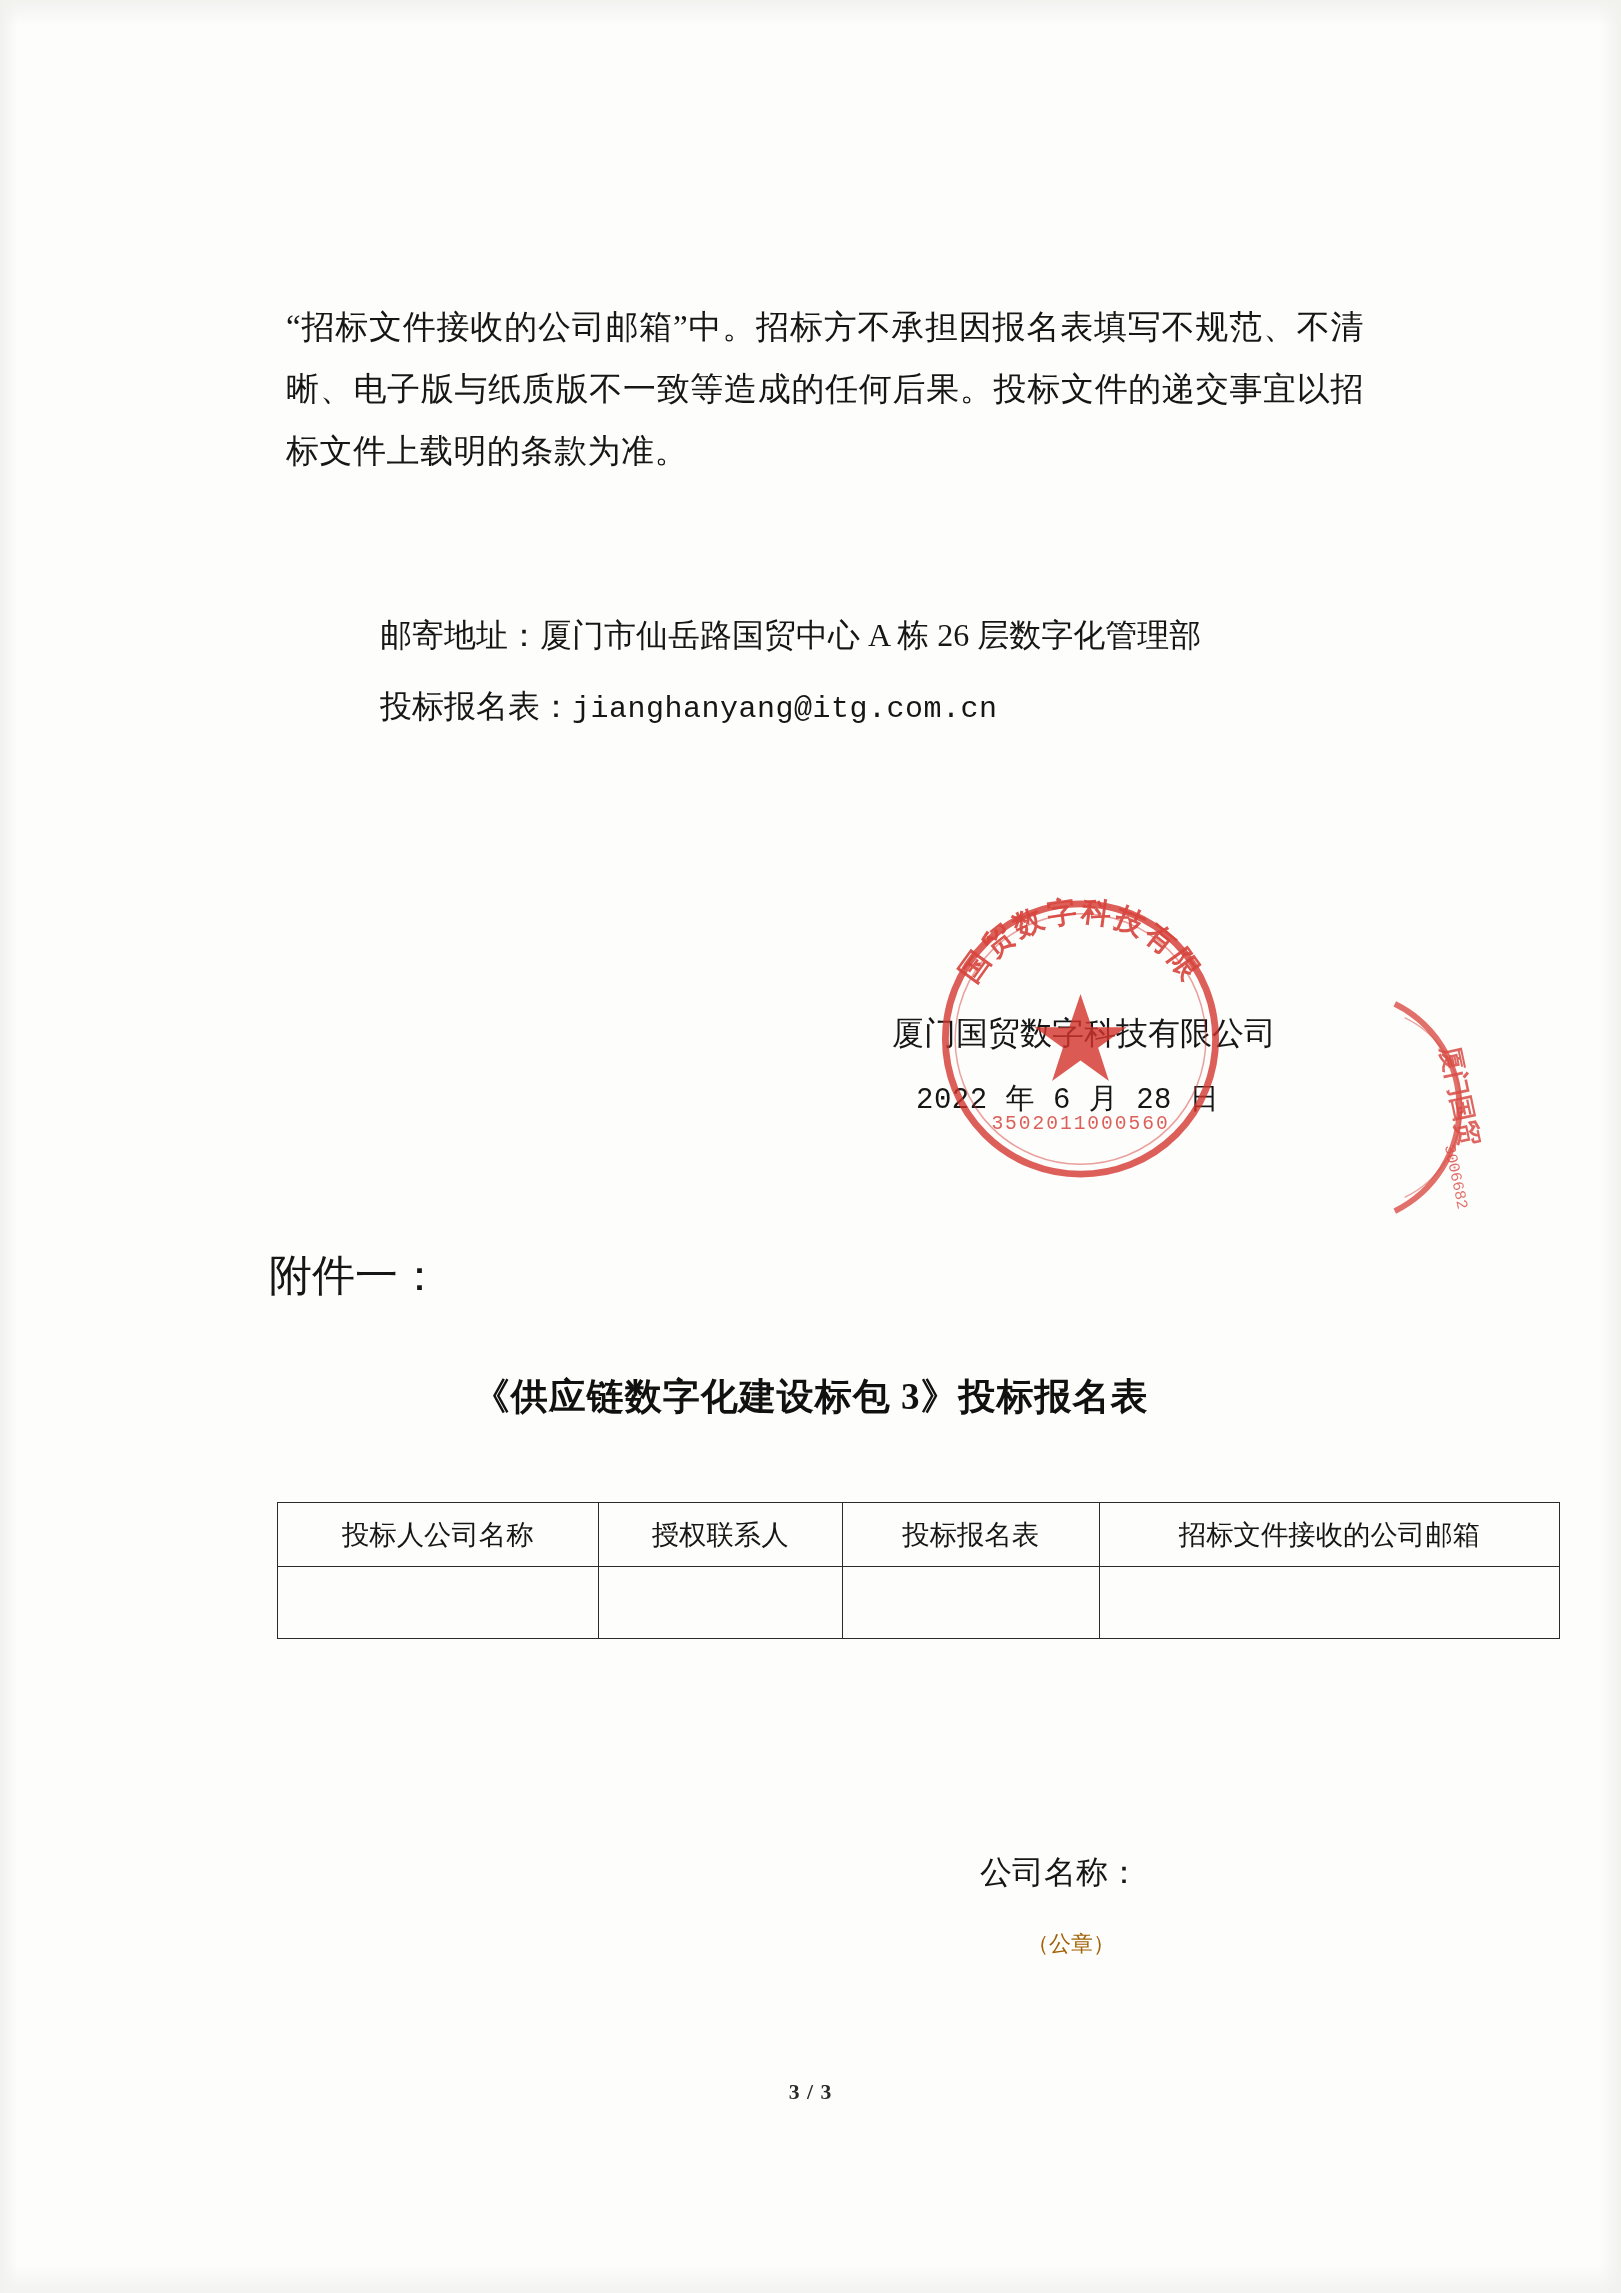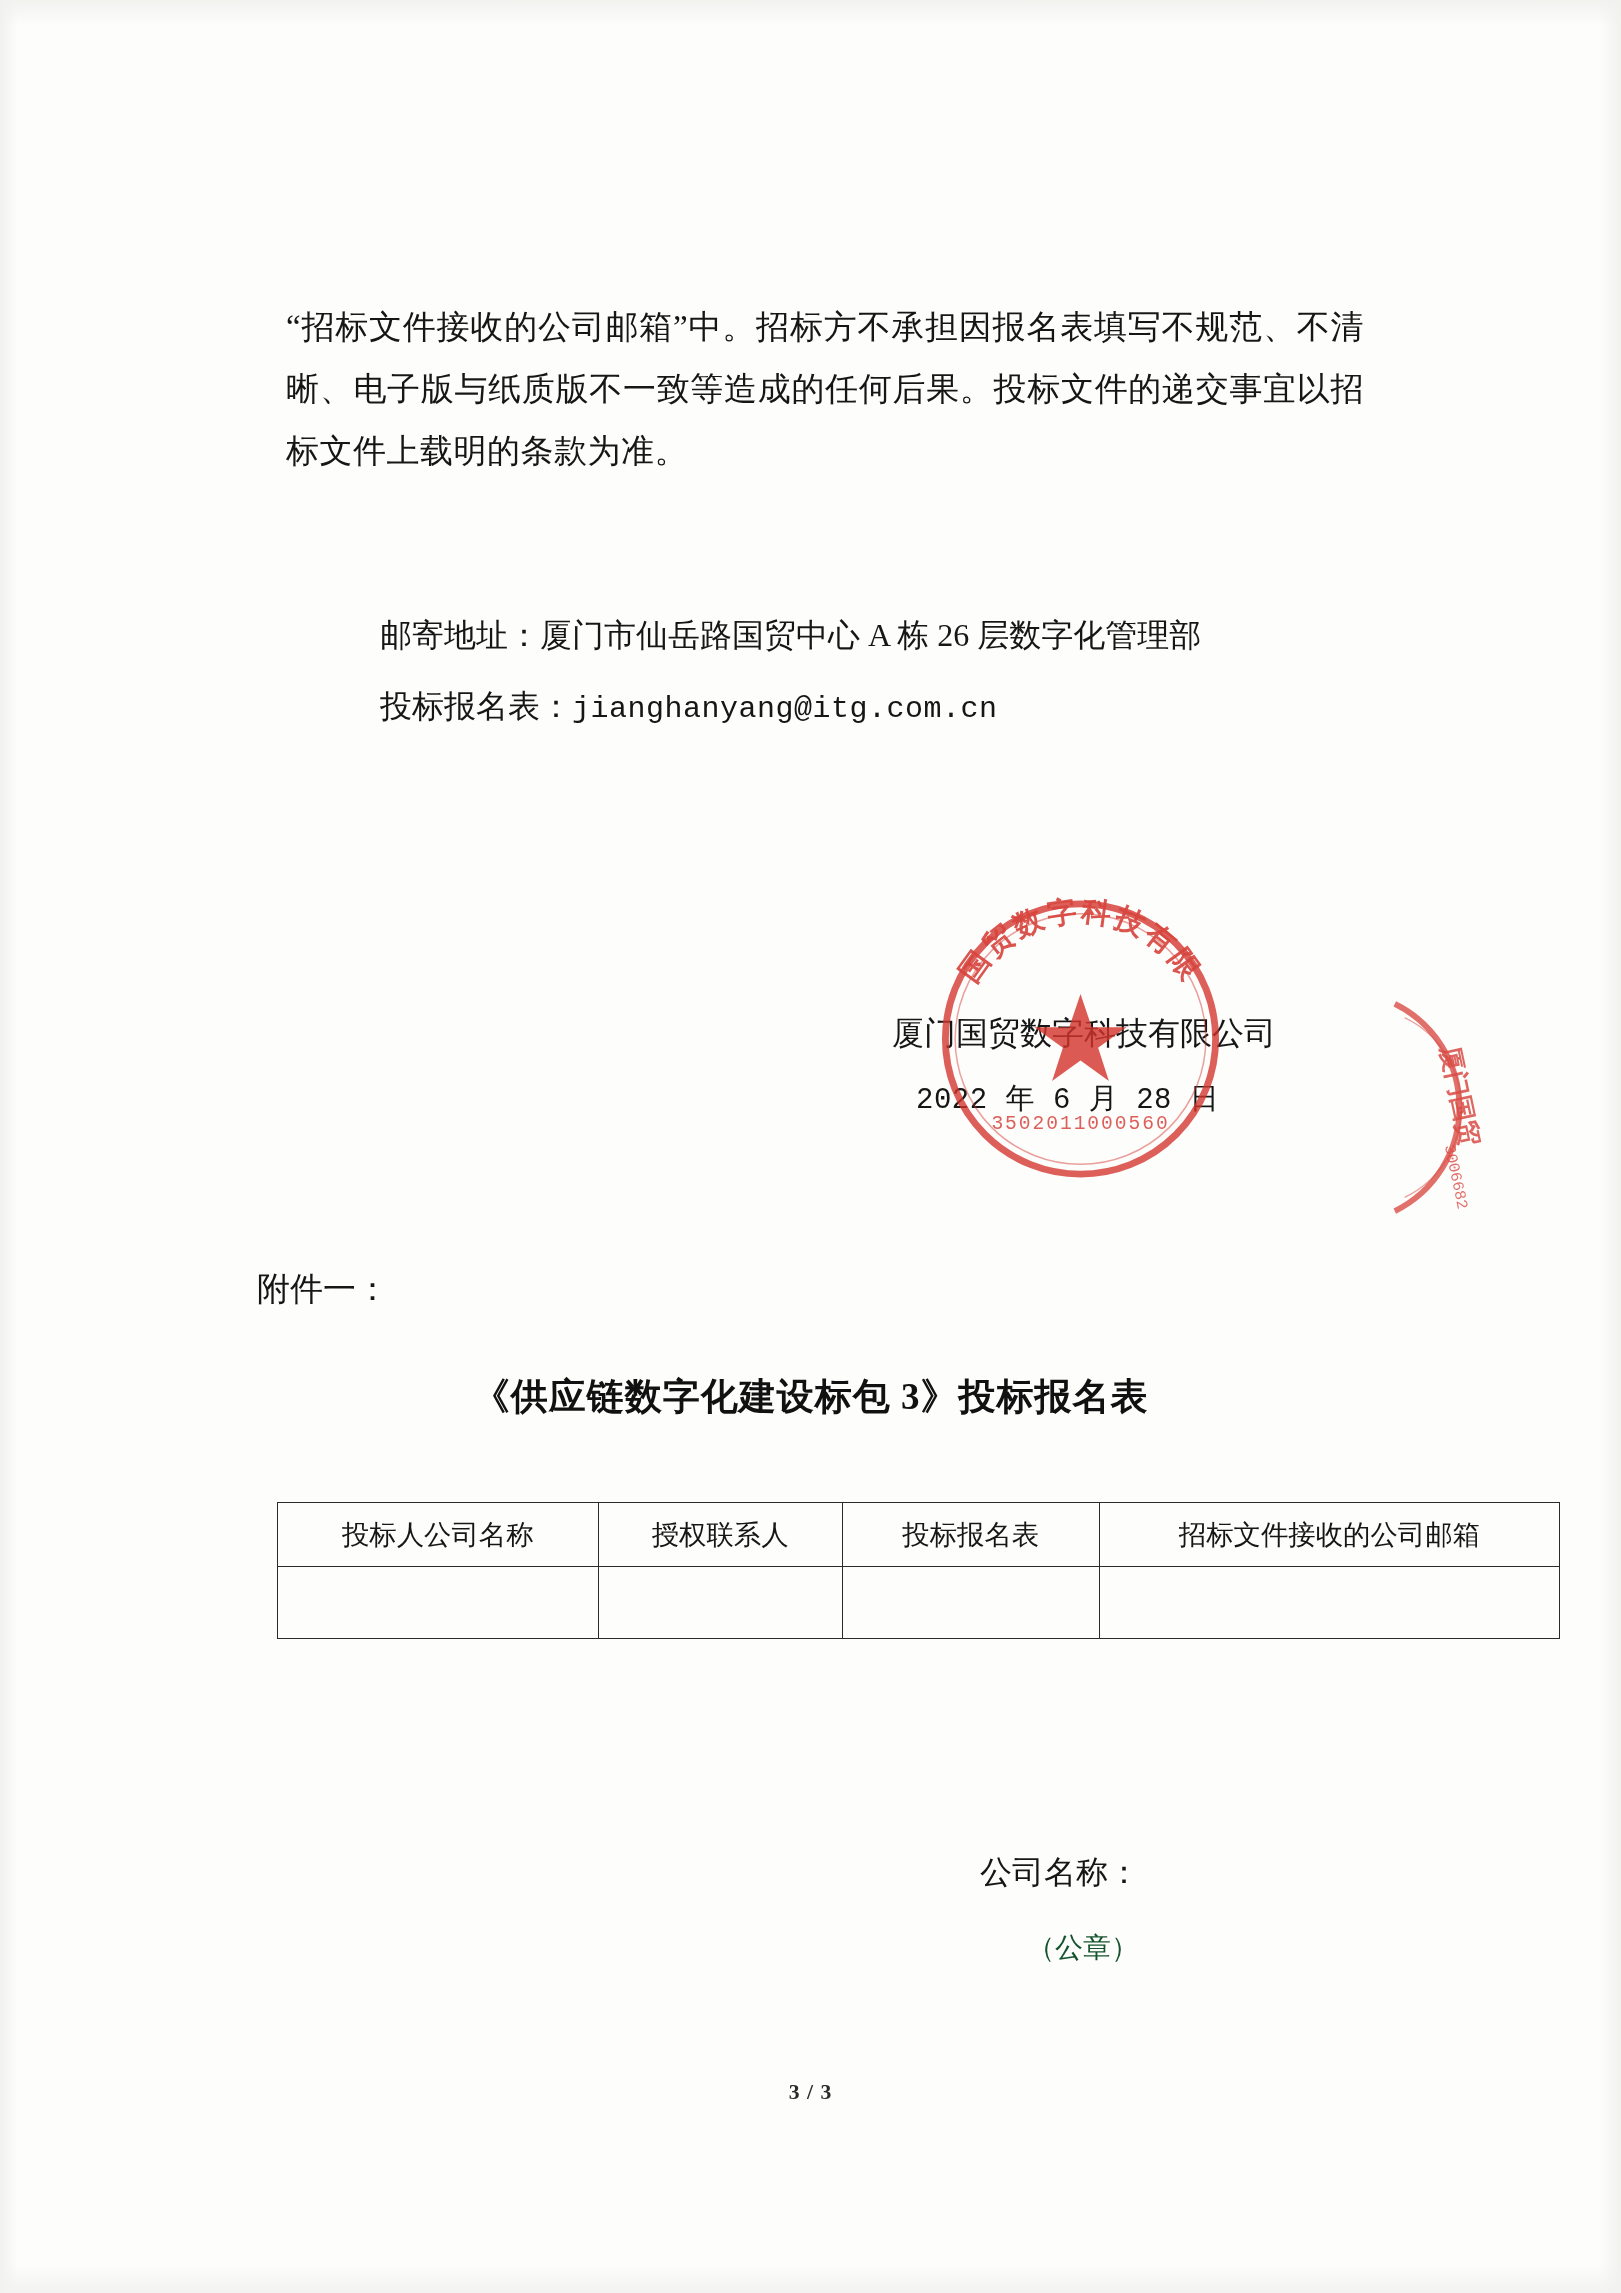--- a/index.html
+++ b/index.html
@@ -123,25 +123,24 @@
     top: 990px;
     width: 127px;
     height: 235px;
     pointer-events: none;
     opacity: 0.88;
   }
 
   
   .attach-label {
     position: absolute;
-    left: 257px;
+    left: 269px;
     top: 1247px;
-    font-size: 33px;
-    color: #161616;
-    margin-top: 20px;
+    font-size: 43px;
+    color: #161616;
   }
 
   .form-title {
     position: absolute;
     left: 0;
     top: 1372px;
     width: 1621px;
     text-align: center;
     font-size: 37px;
     font-weight: bold;
@@ -177,22 +176,22 @@
     position: absolute;
     left: 980px;
     top: 1851px;
     font-size: 32px;
     color: #161616;
   }
   .seal-note {
     position: absolute;
     left: 1027px;
     top: 1929px;
-    font-size: 28px;
-    color: #14532d;
+    font-size: 22px;
+    color: #a16207;
   }
 
   .page-number {
     position: absolute;
     left: 0;
     top: 2080px;
     width: 1621px;
     text-align: center;
     font-size: 21.6px;
     font-family: Liberation Serif, serif;

